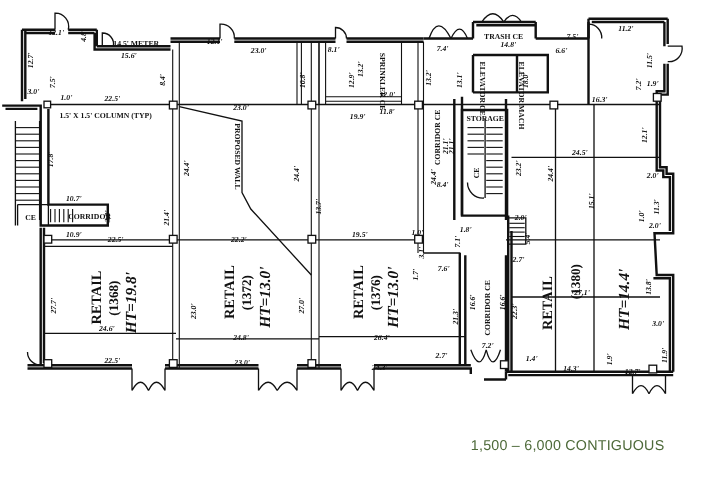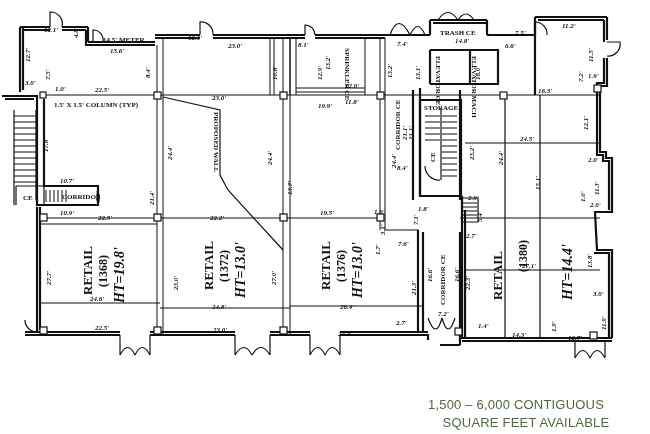--- a/index.html
+++ b/index.html
@@ -293,14 +293,13 @@
     <text class="dim" transform="translate(606,330) rotate(-90)">11.9'</text>
     <text class="dim" x="478" y="328">1.4'</text>
     <text class="dim" x="512" y="337">14.3'</text>
     <text class="dim" transform="translate(556,332) rotate(-90)">1.9'</text>
     <text class="dim" x="568" y="340">12.7'</text>
   </g>
 </svg>
 
 <div class="caption">
   <div>1,500 – 6,000 CONTIGUOUS</div>
-  <div>SQUARE FEET AVAILABLE</div>
 </div>
 
 </body></html>

